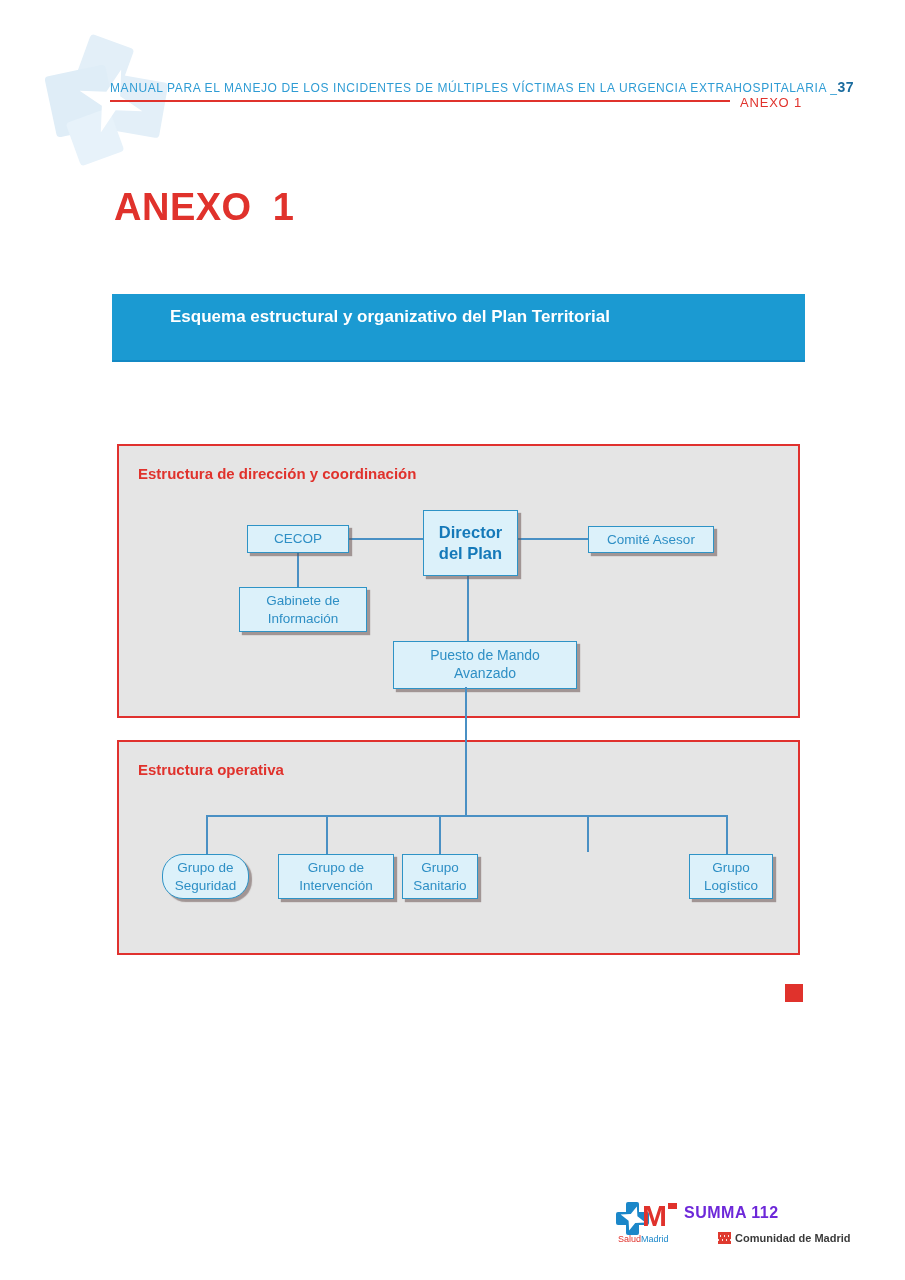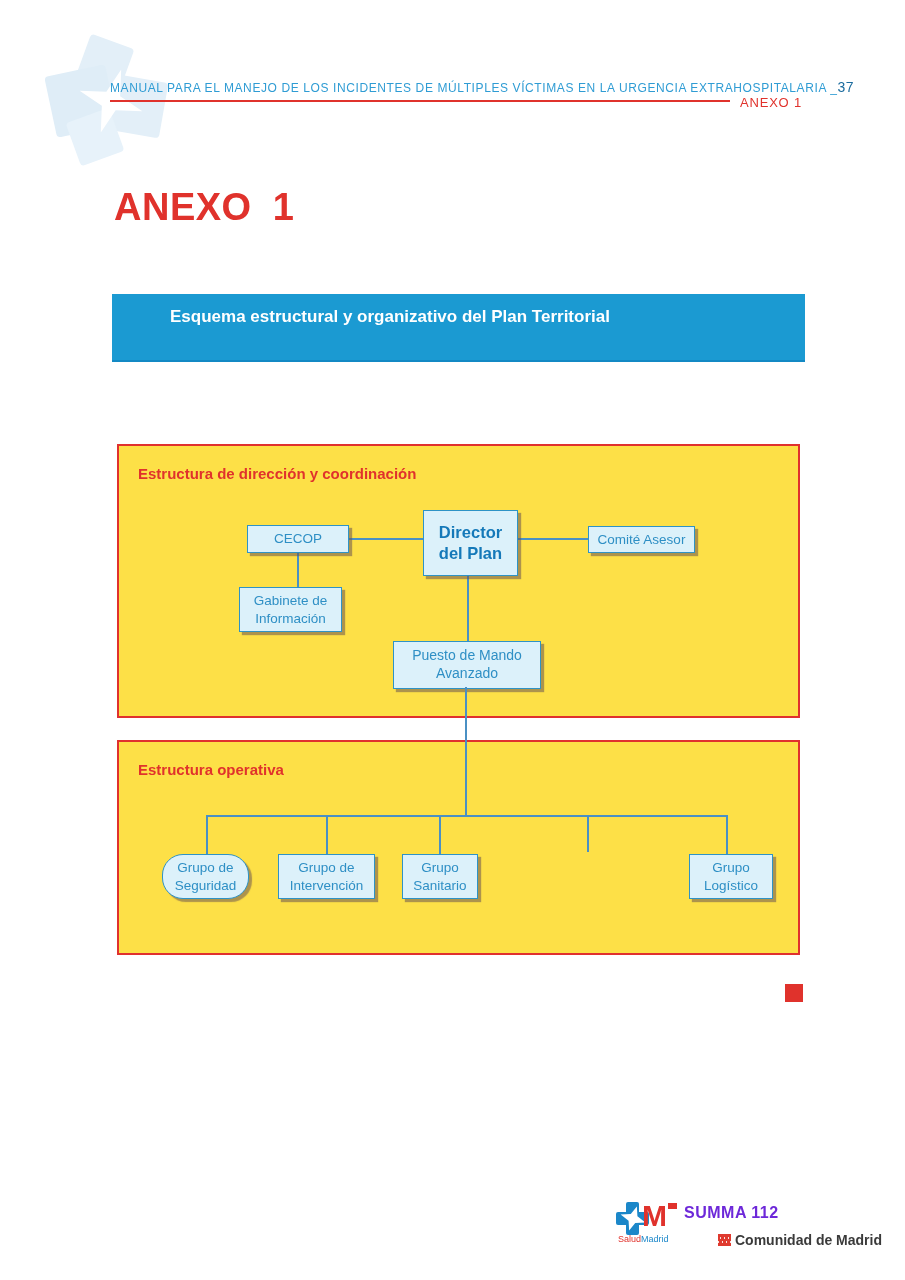--- a/index.html
+++ b/index.html
@@ -21,68 +21,68 @@
     position: absolute; left: 28px; top: 28px; width: 66px; height: 66px; background: #ffffff;
     clip-path: polygon(50% 0%, 61% 39%, 100% 50%, 61% 61%, 50% 100%, 39% 61%, 0% 50%, 39% 39%);
     transform: rotate(18deg);
   }
 
   
   .hdr-line1 {
     position: absolute; left: 110px; top: 79px; width: 710px;
     font-size: 12px; letter-spacing: 0.6px; color: #2F9CD4; white-space: nowrap;
   }
-  .hdr-pagenum { font-size: 14px; font-weight: normal; color: #1A6B9E; letter-spacing: 0.5px; }
+  .hdr-pagenum { font-size: 14px; font-weight: bold; color: #1A6B9E; letter-spacing: 0.5px; }
   .hdr-rule { position: absolute; left: 110px; top: 100px; width: 620px; height: 2px; background: #E0322C; }
   .hdr-annex { position: absolute; left: 740px; top: 95px; font-size: 13px; color: #E0322C; letter-spacing: 0.8px; }
 
   
   .big-title {
     position: absolute; left: 114px; top: 186px;
     font-size: 38px; font-weight: bold; color: #E0322C; letter-spacing: 0.5px; word-spacing: 10px;
   }
 
   
   .banner {
     position: absolute; left: 112px; top: 294px; width: 693px; height: 68px;
     background: #1B9AD2; border-bottom: 2px solid #1389C4;
     color: #ffffff; font-weight: bold; font-size: 17px; line-height: 25px;
     padding: 10px 5px 0 58px;
   }
 
   
   .section {
     position: absolute; left: 117px; width: 683px;
-    background: #fde047; border: 2px solid #E0312E; padding-left: 35px;
+    background: #e5e5e5; border: 2px solid #E0312E; padding-left: 35px;
   }
   .sec-direction { top: 444px; height: 274px; }
   .sec-operative { top: 740px; height: 215px; }
   .sec-title {
     position: absolute; left: 19px; top: 19px;
     font-size: 15px; font-weight: bold; color: #E0322C;
   }
 
   
   .node {
     position: absolute; background: #DCF1FA; border: 1.5px solid #2E93C6;
     color: #2E8FC5; font-size: 13.5px; line-height: 1.28;
     display: flex; align-items: center; justify-content: center; text-align: center;
     box-shadow: 3px 3px 1px rgba(106,84,82,0.55);
     padding: 2px 4px; z-index: 2;
   }
   .n-cecop    { left: 128px; top: 79px;  width: 102px; height: 28px; }
   .n-director { left: 304px; top: 64px;  width: 95px;  height: 66px;
                 font-size: 16.5px; font-weight: bold; color: #1579B9; }
-  .n-comite   { left: 469px; top: 80px;  width: 107px; height: 27px; }
-  .n-gabinete { left: 120px; top: 141px; width: 103px; height: 45px; }
-  .n-puesto   { left: 274px; top: 195px; width: 148px; height: 48px; font-size: 14px; }
+  .n-comite   { left: 469px; top: 80px;  width: 126px; height: 27px; }
+  .n-gabinete { left: 120px; top: 141px; width: 128px; height: 45px; }
+  .n-puesto   { left: 274px; top: 195px; width: 184px; height: 48px; font-size: 14px; }
 
   .g-node { font-size: 13.5px; }
   .g-1 { left: 43px;  top: 112px; width: 87px;  height: 45px; border-radius: 21px; }
-  .g-2 { left: 159px; top: 112px; width: 97px;  height: 45px; }
+  .g-2 { left: 159px; top: 112px; width: 116px;  height: 45px; }
   .g-3 { left: 283px; top: 112px; width: 76px;  height: 45px; }
   .g-4 { left: 404px; top: 110px; width: 131px; height: 54px; font-size: 15.5px; }
   .g-5 { left: 570px; top: 112px; width: 84px;  height: 45px; }
 
   
   .hline, .vline { position: absolute; background: #4A90C4; z-index: 1; }
   .hline { height: 2px; }
   .vline { width: 2px; }
   .l-cecop-dir  { left: 230px; top: 92px;  width: 74px; }
   .l-dir-comite { left: 399px; top: 92px;  width: 70px; }
@@ -117,21 +117,21 @@
     position: absolute; left: 68px; top: 4px;
     font-size: 16px; font-weight: bold; color: #6d28d9; letter-spacing: 0.5px; white-space: nowrap;
   }
   .f-com { position: absolute; left: 102px; top: 32px; display: flex; align-items: center; }
   .f-com-flag {
     width: 13px; height: 12px; background: #DF3A2F; margin-right: 4px;
     background-image: linear-gradient(90deg, rgba(255,255,255,0.85) 1px, transparent 1px),
                       linear-gradient(90deg, rgba(255,255,255,0.85) 1px, transparent 1px);
     background-size: 4px 2px, 4px 2px; background-position: 2px 3px, 4px 7px; background-repeat: repeat-x;
   }
-  .f-com-text { font-size: 14px; font-weight: bold; color: #3A3A3A; white-space: nowrap; }
+  .f-com-text { font-size: 11px; font-weight: bold; color: #3A3A3A; white-space: nowrap; }
 </style>
 </head>
 <body>
 
 <div class="page">
 
   <div class="watermark">
     <div class="wm-sq wm-a"></div>
     <div class="wm-sq wm-b"></div>
     <div class="wm-sq wm-c"></div>

